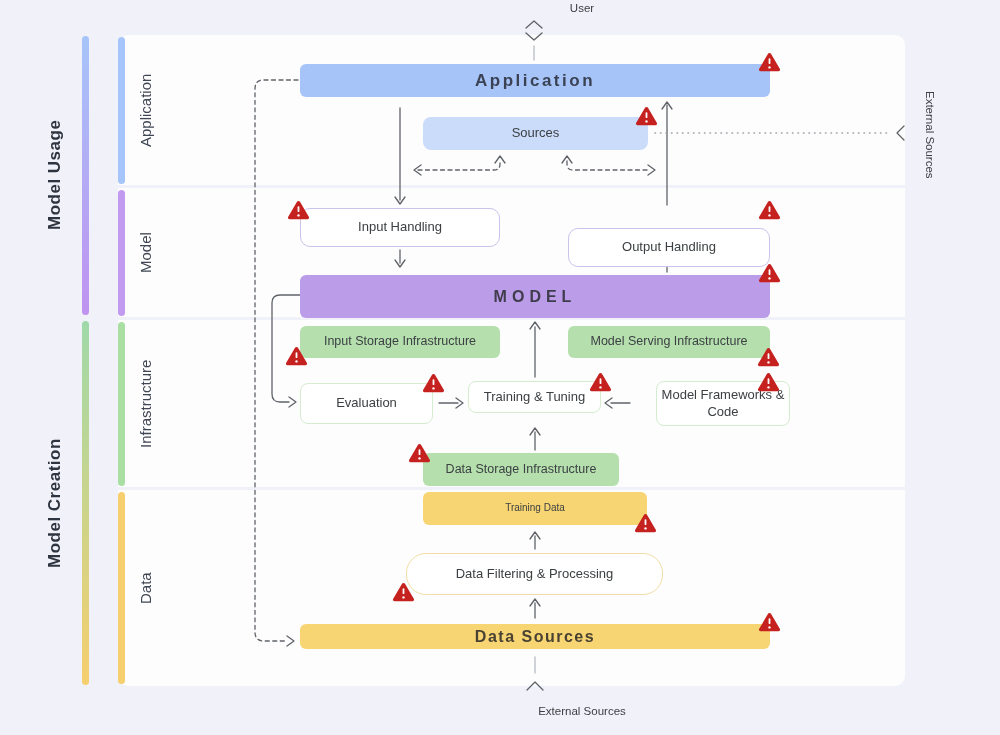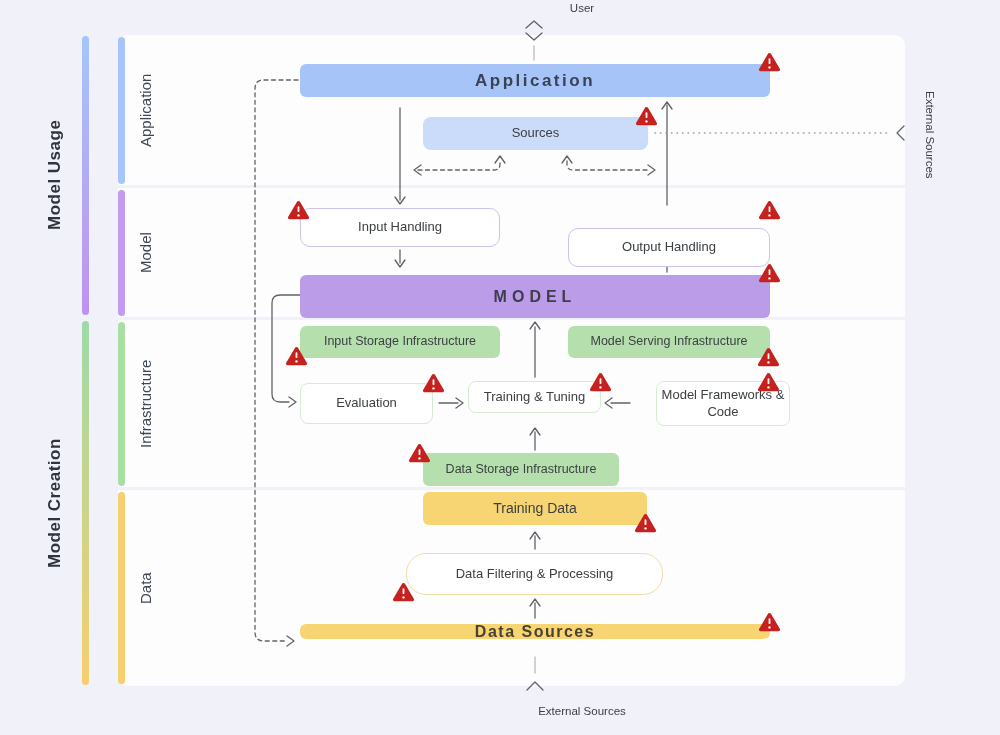--- a/index.html
+++ b/index.html
@@ -59,24 +59,24 @@
   .node.bar-model{left:300px;top:275px;width:470px;height:43px;background:#bb9ce8;border-radius:6px;
     font-size:16px;font-weight:600;letter-spacing:5px;color:#3f3c4c;}
   .node.green-fill{background:#b5e0ae;border-radius:6px;font-size:12.5px;}
   .node.storage{left:300px;top:326px;width:200px;height:32px;}
   .node.serving{left:568px;top:326px;width:202px;height:32px;}
   .node.outline-green{background:#fff;border:1.5px solid #d5ecd0;border-radius:8px;}
   .node.evaluation{left:300px;top:383px;width:133px;height:41px;}
   .node.training{left:468px;top:381px;width:133px;height:32px;}
   .node.frameworks{left:656px;top:381px;width:134px;height:45px;}
   .node.datastorage{left:423px;top:453px;width:196px;height:33px;}
-  .node.trainingdata{left:423px;top:492px;width:224px;height:33px;background:#f8d573;border-radius:6px;font-size:14px;}
+  .node.trainingdata{left:423px;top:492px;width:224px;height:33px;background:#f8d573;border-radius:6px;font-size:10px;}
   .node.outline-amber{background:#fff;border:1.5px solid #f2dda4;border-radius:20px;}
   .node.datafilter{left:406px;top:553px;width:257px;height:42px;}
-  .node.bar-sources{left:300px;top:624px;width:470px;height:15px;background:#f8d573;border-radius:6px;
+  .node.bar-sources{left:300px;top:624px;width:470px;height:25px;background:#f8d573;border-radius:6px;
     font-size:16px;font-weight:700;letter-spacing:1.5px;color:#494233;}
 
   
   .warn{position:absolute;width:23px;height:20px;cursor:pointer;}
   .warn svg{display:block;}
 
   svg.wires{position:absolute;left:0;top:0;pointer-events:none;}
 </style>
 </head>
 <body>

